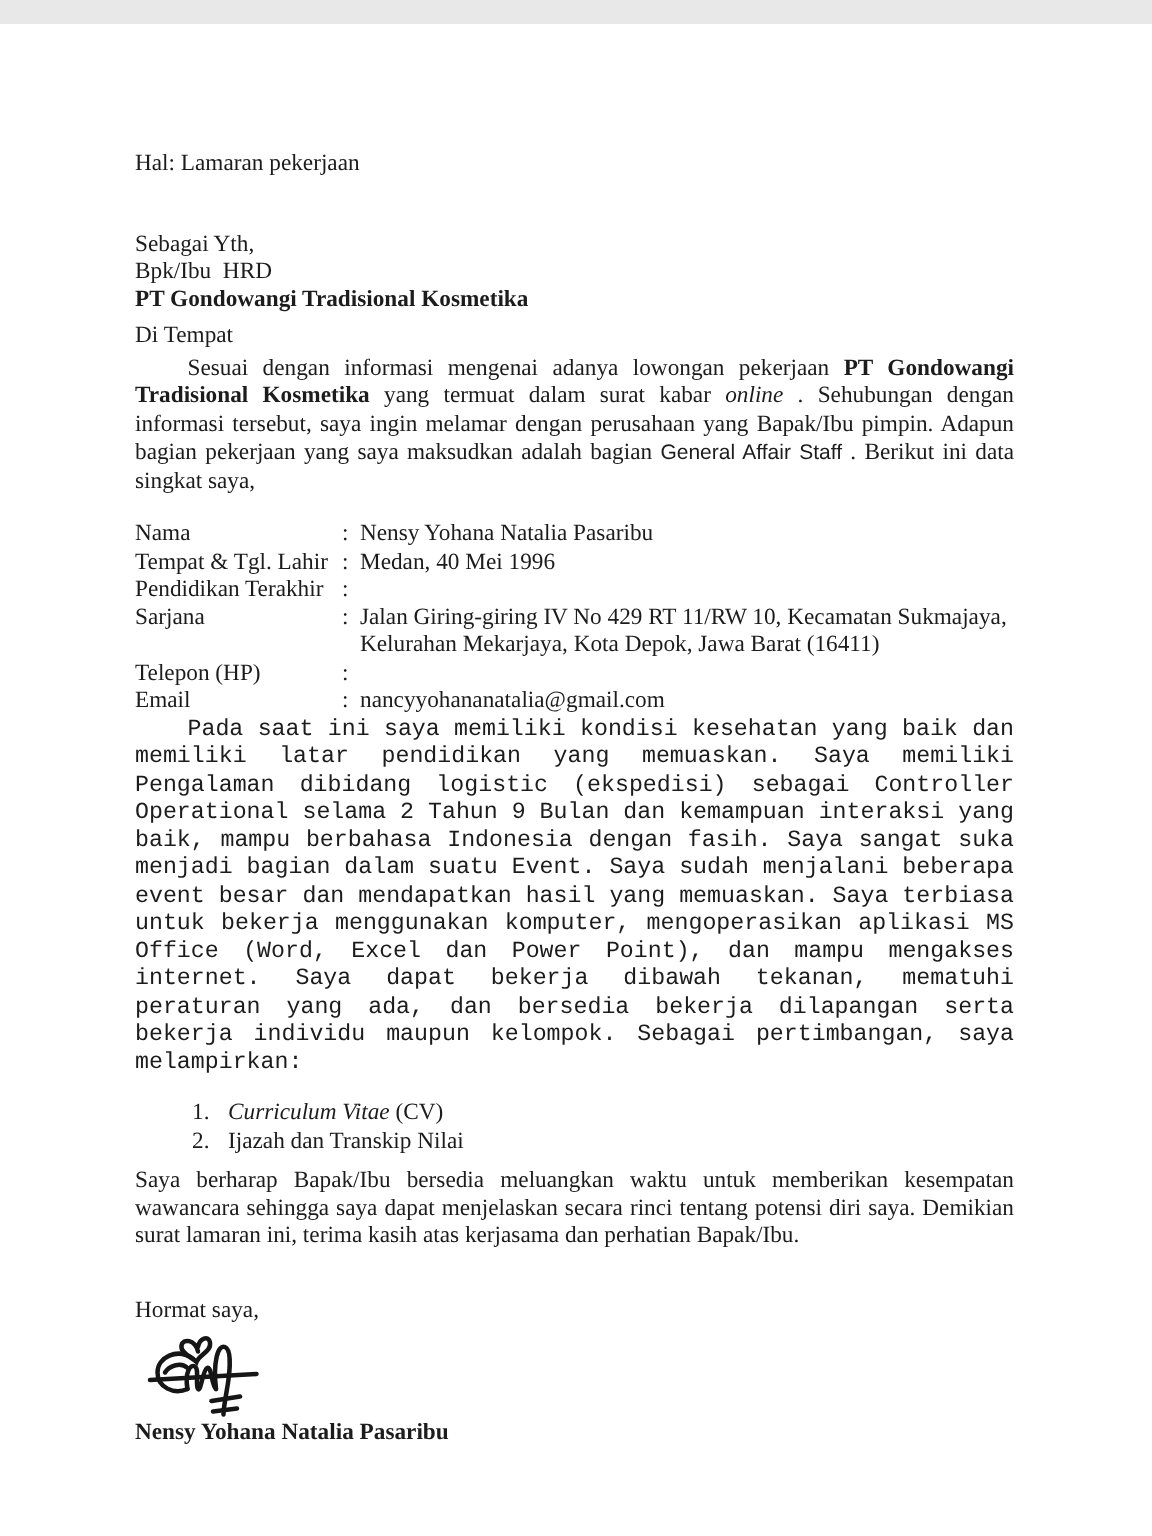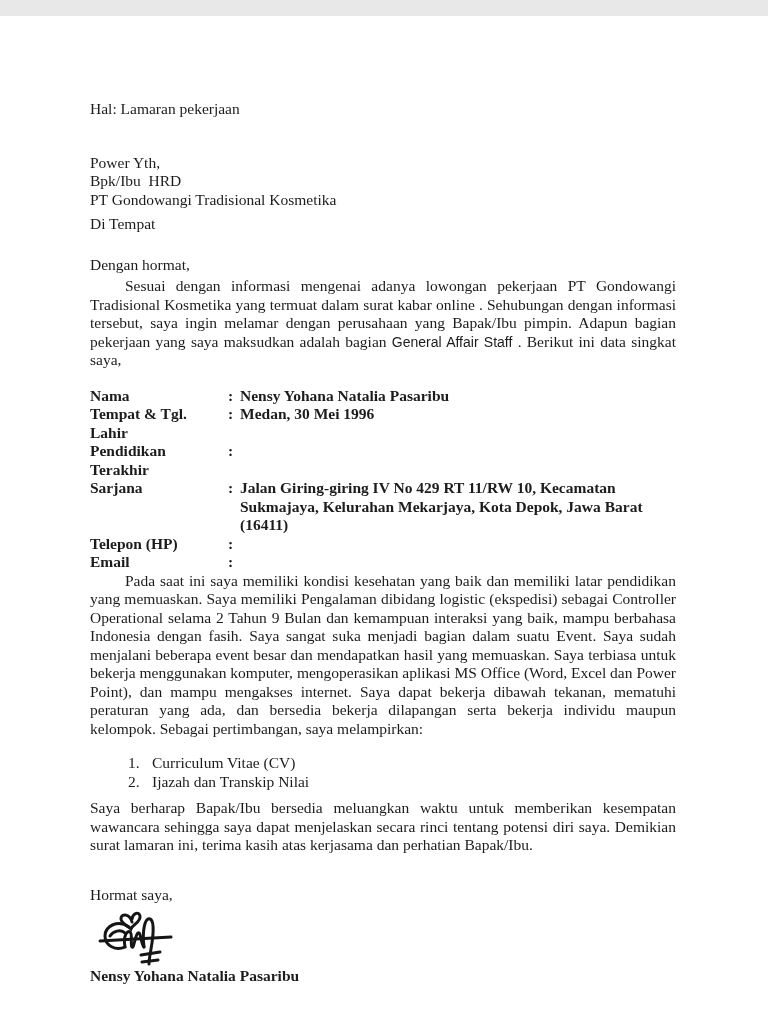--- a/index.html
+++ b/index.html
@@ -15,99 +15,98 @@
     font-size: 15.5px;
     line-height: 18.5px;
   }
   .content {
     position: absolute;
     top: 0; left: 0; right: 0;
     padding: 84px 92px 0 90px;
     box-sizing: border-box;
   }
   .line { white-space: pre-wrap; }
-  .bold-serif { font-weight: normal; }
-  .italic { }
+  .bold-serif { font-weight: bold; }
+  .italic { font-style: italic; }
   .bold-sans {
     font-family: "Liberation Sans", "DejaVu Sans", sans-serif;
     font-weight: normal;
     font-size: 14px;
   }
   .recipient { margin-top: 35px; }
   .di-tempat { margin-top: 6px; }
   .greeting { margin-top: 22px; }
   .para {
     text-align: justify;
     text-justify: inter-word;
   }
   .para.indent { text-indent: 35px; }
   .para1 { margin-top: 3px; }
   .biodata { margin-top: 17px; }
   .biodata-row {
     display: grid;
     grid-template-columns: 138px 12px 1fr;
-    font-weight: bold;
   }
   .biodata-row .val { white-space: normal; }
-  .para2 { margin-top: 0px; }
+  .para2 { margin-top: 0px; font-family: Liberation Mono, monospace; }
   .attachments { margin-top: 16px; padding-left: 38px; }
   .attach-item { display: flex; }
   .attach-num { width: 24px; flex: 0 0 24px; }
   .closing { margin-top: 8px; }
   .signoff { margin-top: 31px; }
   .signature-wrap { margin-top: 1px; margin-left: 8px; height: 62px; }
   .signature-wrap svg { display: block; }
   .signer { font-weight: bold; margin-top: 0px; }
 </style>
 </head>
 <body>
 
 <div class="page">
   <div class="content">
 
     <div class="line">Hal: Lamaran pekerjaan</div>
 
     <div class="recipient">
-      <div class="line">Power Yth,</div>
+      <div class="line">Sebagai Yth,</div>
       <div class="line">Bpk/Ibu  HRD</div>
       <div class="line bold-serif">PT Gondowangi Tradisional Kosmetika</div>
     </div>
     <div class="line di-tempat">Di Tempat</div>
 
-    <div class="line greeting">Dengan hormat,</div>
 
     <div class="para indent para1"><span>Sesuai dengan informasi mengenai adanya lowongan pekerjaan </span><span class="bold-serif">PT Gondowangi Tradisional Kosmetika</span><span> yang termuat dalam surat kabar </span><span class="italic">online</span><span> . Sehubungan dengan informasi tersebut, saya ingin melamar dengan perusahaan yang Bapak/Ibu pimpin. Adapun bagian pekerjaan yang saya maksudkan adalah bagian </span><span class="bold-sans">General Affair Staff</span><span> . Berikut ini data singkat saya,</span></div>
 
     <div class="biodata">
       <div class="biodata-row">
         <span>Nama</span>
         <span>:</span>
         <span class="val">Nensy Yohana Natalia Pasaribu</span>
       </div>
       <div class="biodata-row">
         <span>Tempat &amp; Tgl. Lahir</span>
         <span>:</span>
-        <span class="val">Medan, 30 Mei 1996</span>
+        <span class="val">Medan, 40 Mei 1996</span>
       </div>
       <div class="biodata-row">
         <span>Pendidikan Terakhir</span>
         <span>:</span>
       </div>
       <div class="biodata-row">
         <span>Sarjana</span>
         <span>:</span>
         <span class="val">Jalan Giring-giring IV No 429 RT 11/RW 10, Kecamatan Sukmajaya, Kelurahan Mekarjaya, Kota Depok, Jawa Barat (16411)</span>
       </div>
       <div class="biodata-row">
         <span>Telepon (HP)</span>
         <span>:</span>
       </div>
       <div class="biodata-row">
         <span>Email</span>
         <span>:</span>
+        <span class="val">nancyyohananatalia@gmail.com</span>
       </div>
     </div>
 
     <div class="para indent para2">Pada saat ini saya memiliki kondisi kesehatan yang baik dan memiliki latar pendidikan yang memuaskan. Saya memiliki Pengalaman dibidang logistic (ekspedisi) sebagai Controller Operational selama 2 Tahun 9 Bulan dan kemampuan interaksi yang baik, mampu berbahasa Indonesia dengan fasih. Saya sangat suka menjadi bagian dalam suatu Event. Saya sudah menjalani beberapa event besar dan mendapatkan hasil yang memuaskan. Saya terbiasa untuk bekerja menggunakan komputer, mengoperasikan aplikasi MS Office (Word, Excel dan Power Point), dan mampu mengakses internet. Saya dapat bekerja dibawah tekanan, mematuhi peraturan yang ada, dan bersedia bekerja dilapangan serta bekerja individu maupun kelompok. Sebagai pertimbangan, saya melampirkan:</div>
 
     <div class="attachments">
       <div class="attach-item">
         <span class="attach-num">1.</span>
         <span><span class="italic">Curriculum Vitae</span><span> (CV)</span></span>
       </div>

